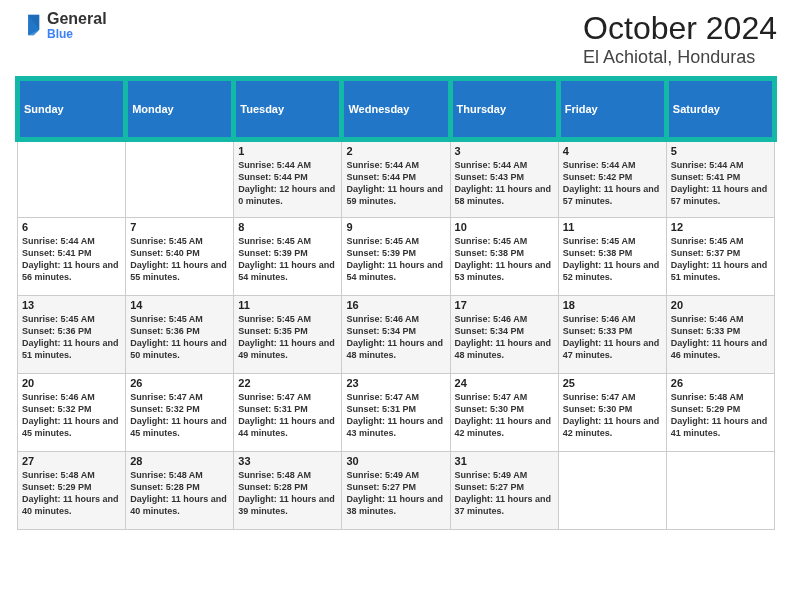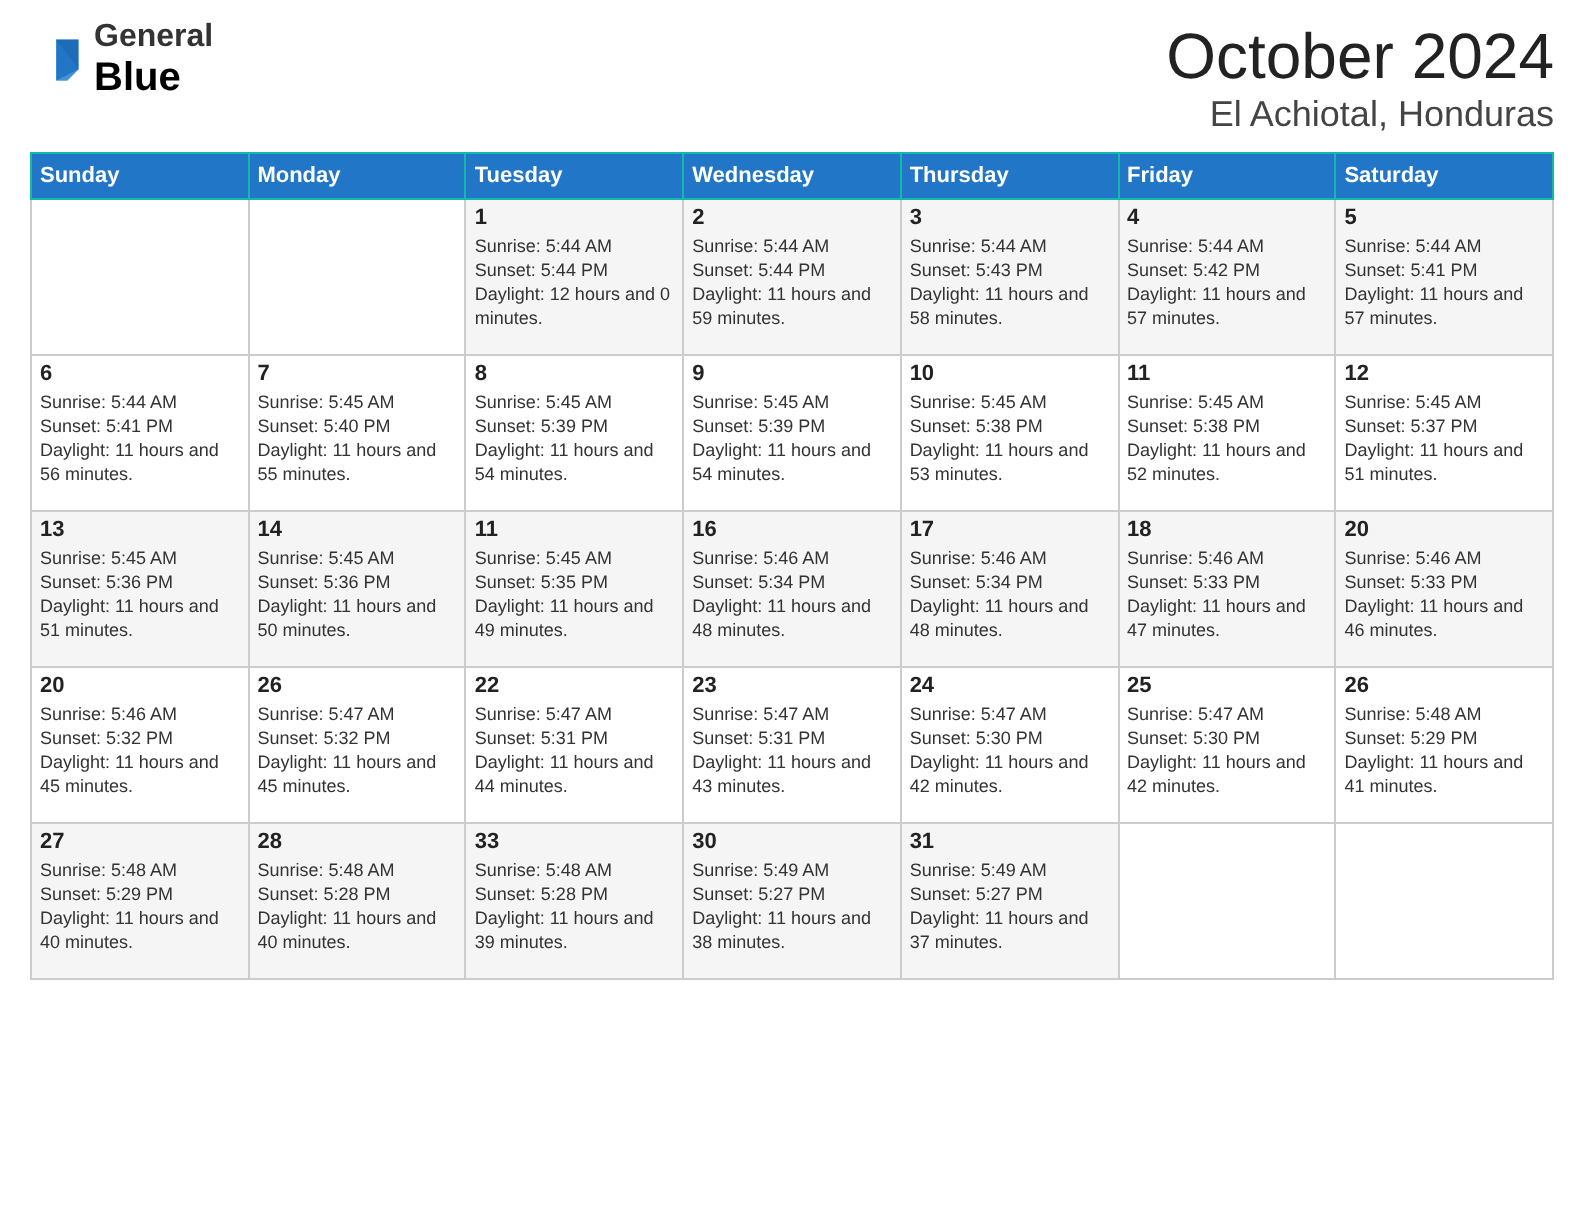--- a/index.html
+++ b/index.html
@@ -30,54 +30,53 @@
       display: flex;
       flex-direction: column;
       line-height: 1.1;
     }
     .logo-general {
       font-size: 16px;
       font-weight: bold;
       color: #333;
     }
     .logo-blue {
-      font-size: 20px;
-      font-weight: bold;
-      color: #000000;
+      font-size: 12px;
+      font-weight: bold;
+      color: #3b82f6;
     }
     .logo-icon {
       width: 28px;
       height: 28px;
       margin-right: 4px;
     }
     .title-block {
-      text-align: right;
     }
     .month-title {
       font-size: 32px;
       font-weight: normal;
       color: #222;
     }
     .location-title {
       font-size: 18px;
       color: #444;
     }
     table {
       width: 100%;
       border-collapse: collapse;
       table-layout: fixed;
     }
     thead tr th {
       background-color: #2176c7;
       color: #fff;
       font-size: 11px;
       font-weight: bold;
-      padding: 5px 4px;
+      padding: 22px 4px;
       text-align: left;
-      border: 1px solid #14b8a6;
+      border: 5px solid #14b8a6;
     }
     tbody tr td {
       border: 1px solid #ccc;
       vertical-align: top;
       padding: 3px 4px;
       font-size: 9px;
       color: #333;
       height: 78px;
       background: #fff;
     }
@@ -87,20 +86,21 @@
     .day-num {
       font-size: 11px;
       font-weight: bold;
       color: #222;
       display: block;
       margin-bottom: 2px;
     }
     .cell-content {
       font-size: 9px;
       line-height: 1.35;
+      font-weight: bold;
     }
     .empty-cell {
       background: #fff !important;
     }
   </style>
 </head>
 <body>
 
 <div class="page">
   <div class="header">

